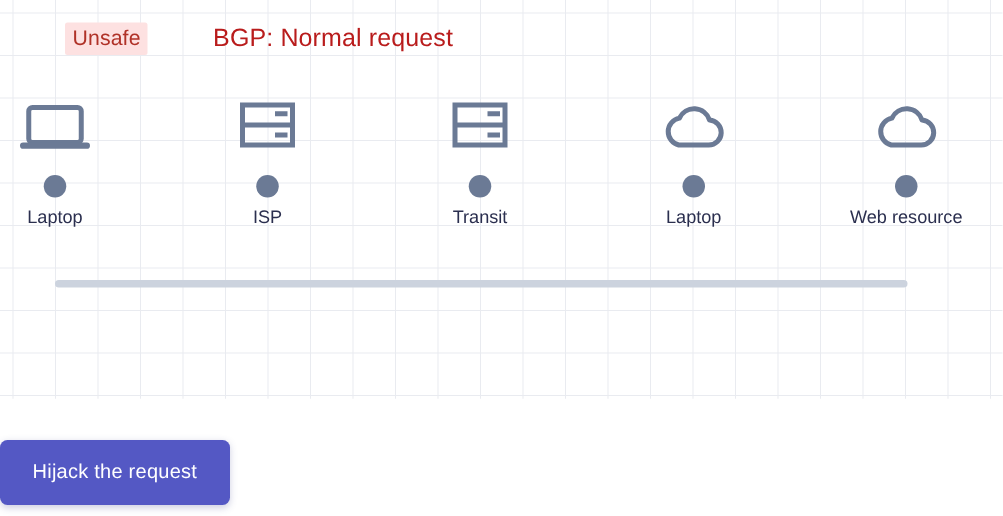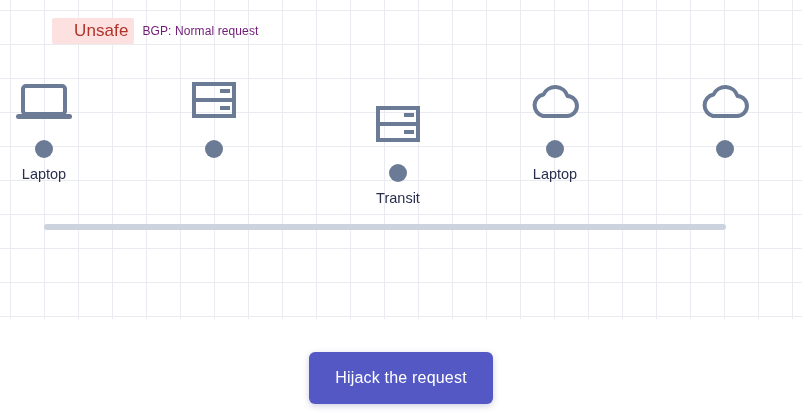--- a/index.html
+++ b/index.html
@@ -38,29 +38,30 @@
     display: flex;
     align-items: center;
     gap: 8px;
     white-space: nowrap;
   }
   #status-badge {
     background: #fde1e1;
     color: #b03228;
     font-size: 17px;
     line-height: 1;
-    padding: 4px 6px 5px 22px;
+    padding: 4px 6px 5px 6px;
     border-radius: 2px;
     letter-spacing: 0.1px;
   }
   #page-title {
-    color: #701a75;
-    font-size: 12px;
+    color: #b91c1c;
+    font-size: 20px;
     line-height: 1;
     letter-spacing: 0.1px;
+    margin-left: 44px;
   }
 
   
   #diagram {
     position: absolute;
     left: 0;
     top: 78px;
     width: 672px;
     height: 120px;
   }
@@ -102,21 +103,21 @@
     line-height: 1;
   }
 
   
   #action-row {
     position: absolute;
     left: 0;
     top: 352px;
     width: 802px;
     display: flex;
-    justify-content: center;
+    justify-content: flex-start;
   }
   #hijack-button {
     background: #5458c4;
     color: #ffffff;
     border: none;
     border-radius: 6px;
     font-family: "Liberation Sans", sans-serif;
     font-size: 16px;
     padding: 0 26px;
     height: 52px;
@@ -151,22 +152,23 @@
       <div class="node" style="left: 214px;">
         <div class="node-icon">
           <svg width="60" height="46" viewBox="0 0 60 46">
             <rect x="10" y="6" width="40" height="32" fill="none" stroke="#6b7a95" stroke-width="4"></rect>
             <line x1="10" y1="22" x2="50" y2="22" stroke="#6b7a95" stroke-width="4"></line>
             <rect x="36" y="11" width="10" height="4" fill="#6b7a95"></rect>
             <rect x="36" y="28" width="10" height="4" fill="#6b7a95"></rect>
           </svg>
         </div>
         <div class="node-dot" style="background: rgb(107, 122, 149);"></div>
-      </div>
-      <div class="node" style="left: 398px; margin-top: 24px;">
+        <div class="node-label">ISP</div>
+      </div>
+      <div class="node" style="left: 384px;">
         <div class="node-icon">
           <svg width="60" height="46" viewBox="0 0 60 46">
             <rect x="10" y="6" width="40" height="32" fill="none" stroke="#6b7a95" stroke-width="4"></rect>
             <line x1="10" y1="22" x2="50" y2="22" stroke="#6b7a95" stroke-width="4"></line>
             <rect x="36" y="11" width="10" height="4" fill="#6b7a95"></rect>
             <rect x="36" y="28" width="10" height="4" fill="#6b7a95"></rect>
           </svg>
         </div>
         <div class="node-dot" style="background: rgb(107, 122, 149);"></div>
         <div class="node-label">Transit</div>
@@ -180,19 +182,20 @@
         <div class="node-dot" style="background: rgb(107, 122, 149);"></div>
         <div class="node-label">Laptop</div>
       </div>
       <div class="node" style="left: 725px;">
         <div class="node-icon">
           <svg width="60" height="46" viewBox="0 0 60 46">
             <path d="M18 38 H42 a10 10 0 0 0 0.6 -19.98 A13 13 0 0 0 18.5 16.5 A11 11 0 0 0 18 38 Z" fill="none" stroke="#6b7a95" stroke-width="4" stroke-linejoin="round"></path>
           </svg>
         </div>
         <div class="node-dot" style="background: rgb(107, 122, 149);"></div>
+        <div class="node-label">Web resource</div>
       </div>
     </div>
 </div>
 
 <div id="action-row">
   <button id="hijack-button">Hijack the request</button>
 </div>
 
 </body></html>

